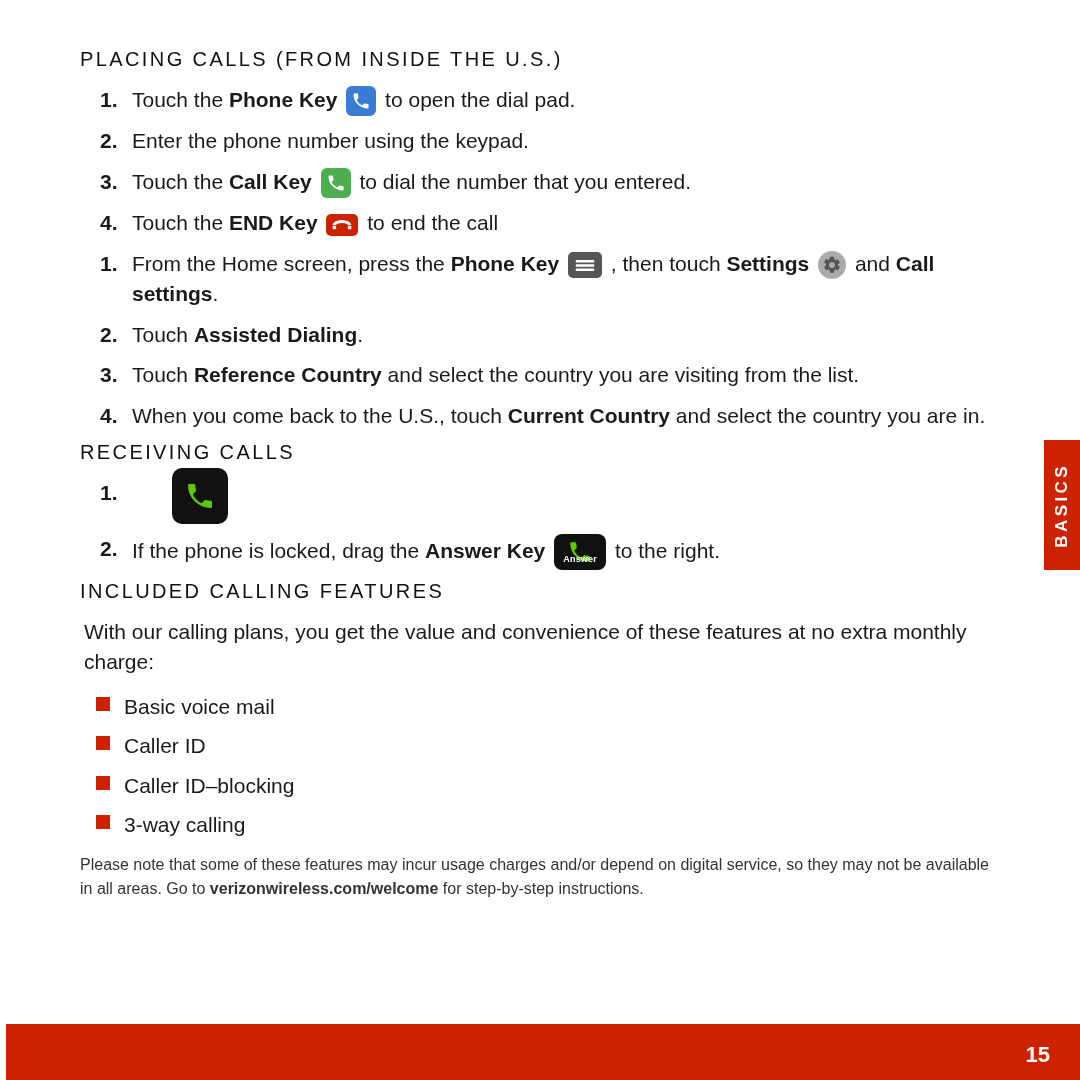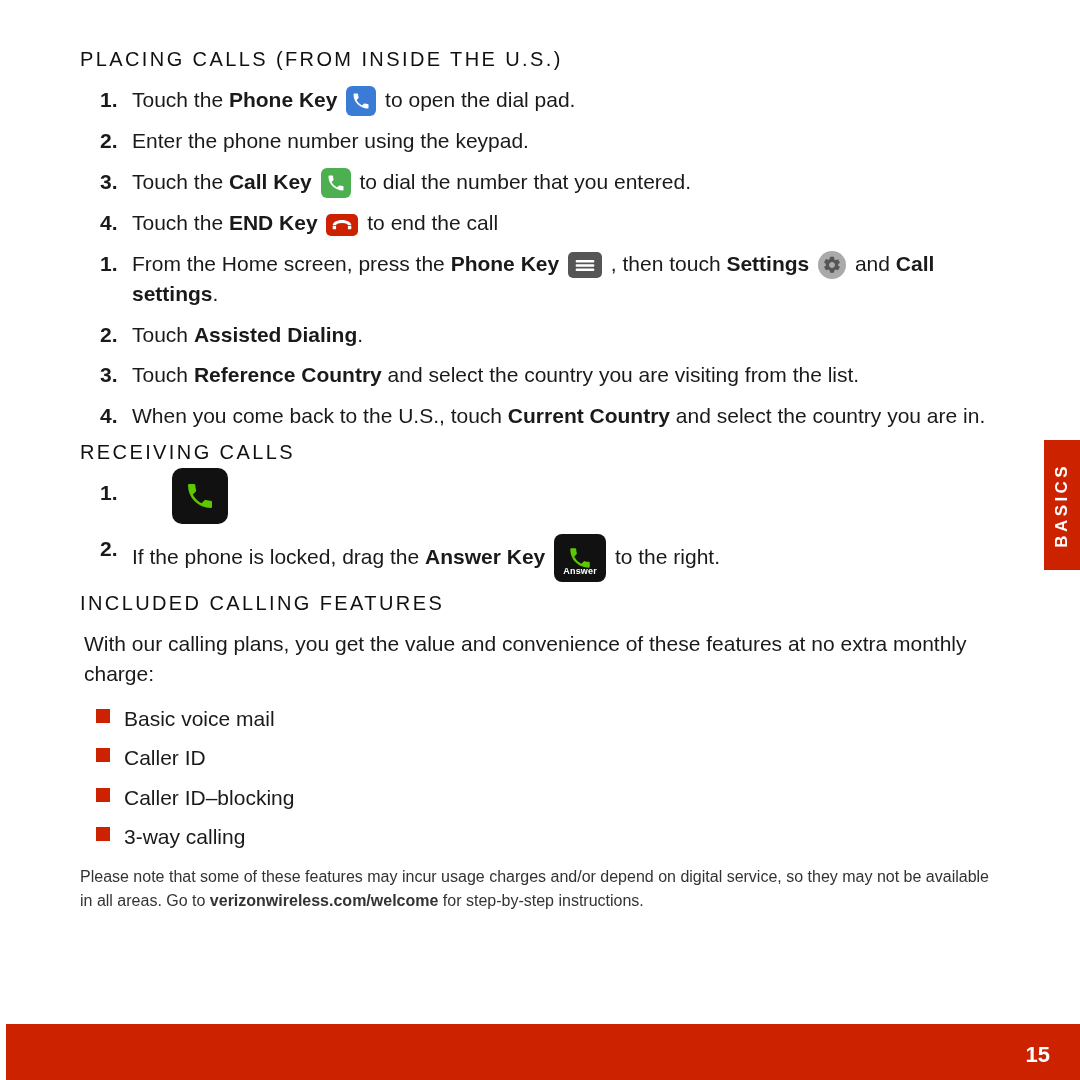--- a/index.html
+++ b/index.html
@@ -411,21 +411,21 @@
               </span>
             </span>
           </div>
         </span>
       </li>
 
       <li>
         <span class="num bold">2.</span>
         <span class="content">
           If the phone is locked, drag the <strong>Answer Key</strong>
-          <span class="icon-inline answer-key-icon-dark" style="width:52px;height:48px;border-radius:8px;">
+          <span class="icon-inline answer-key-icon-dark" style="width:52px;height:36px;border-radius:8px;">
             <svg viewBox="0 0 24 24" style="width:26px;height:26px;fill:#5dc800;">
                 <path d="M6.62 10.79a15.05 15.05 0 006.59 6.59l2.2-2.2a1 1 0 011.01-.24 11.47 11.47 0 003.58.57 1 1 0 011 1V20a1 1 0 01-1 1A17 17 0 013 4a1 1 0 011-1h3.5a1 1 0 011 1c0 1.25.2 2.45.57 3.58a1 1 0 01-.24 1.01l-2.21 2.2z"></path>
               </svg>
             <span class="answer-key-label">Answer</span>
           </span>
           to the right.
         </span>
       </li>
     </ol>
   </div>

